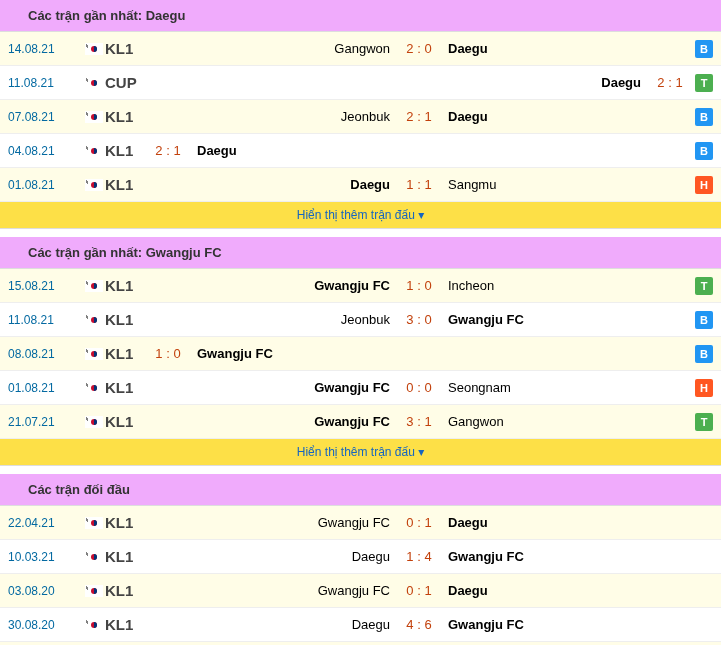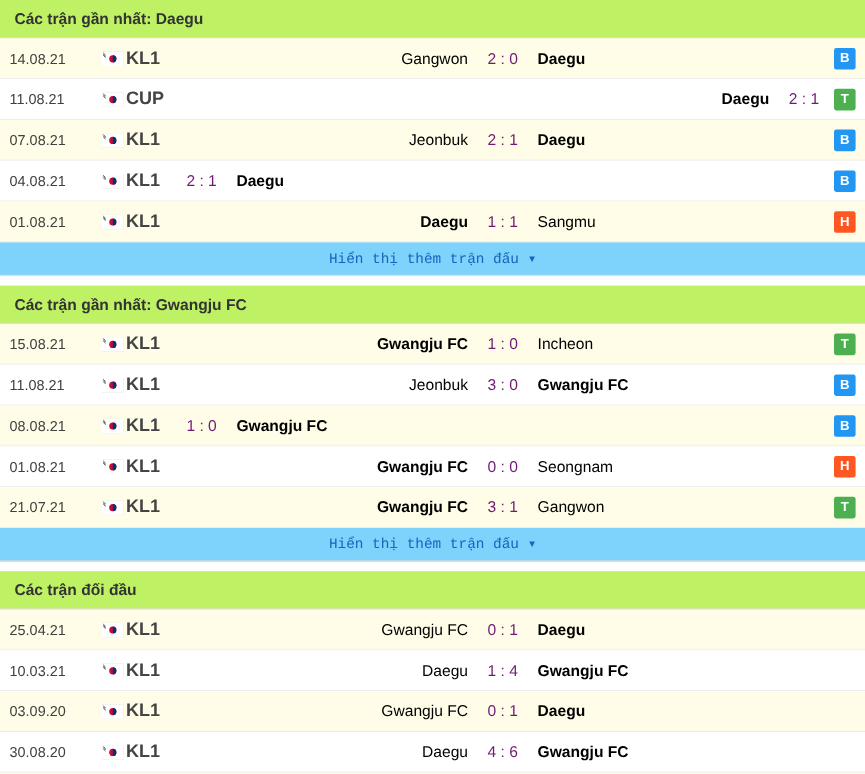--- a/index.html
+++ b/index.html
@@ -6,43 +6,43 @@
     body {
       font-family: Arial, sans-serif;
       font-size: 13px;
       background: #fff;
       width: 721px;
     }
     .section {
       margin-bottom: 8px;
     }
     .section-header {
-      background: #bef264;
-      padding: 8px 12px;
+      background: #f0abfc;
+      padding: 8px 28px;
       font-weight: bold;
       font-size: 13px;
       color: #333;
       border-bottom: 1px solid #ddd;
     }
     .match-row {
       display: flex;
       align-items: center;
       padding: 5px 8px;
       border-bottom: 1px solid #eee;
       min-height: 34px;
     }
     .match-row:nth-child(even) {
       background: #fffde7;
     }
     .match-row:nth-child(odd) {
       background: #fff;
     }
     .date-col {
       width: 75px;
-      color: #404040;
+      color: #0369a1;
       font-size: 12px;
       flex-shrink: 0;
     }
     .flag-col {
       width: 22px;
       flex-shrink: 0;
       display: flex;
       align-items: center;
       justify-content: center;
     }
@@ -60,21 +60,21 @@
       padding-right: 8px;
       font-size: 13px;
     }
     .home-col.bold {
       font-weight: bold;
     }
     .score-col {
       width: 42px;
       text-align: center;
       font-size: 13px;
-      color: #701a75;
+      color: #c2410c;
       flex-shrink: 0;
     }
     .away-col {
       flex: 1;
       text-align: left;
       padding-left: 8px;
       font-size: 13px;
     }
     .away-col.bold {
       font-weight: bold;
@@ -91,26 +91,25 @@
       color: #fff;
       flex-shrink: 0;
       margin-left: 4px;
     }
     .result-b { background: #2196F3; }
     .result-t { background: #4CAF50; }
     .result-h { background: #FF5722; }
     .show-more {
       text-align: center;
       padding: 6px;
-      background: #7dd3fc;
+      background: #fde047;
       color: #1565C0;
       font-size: 12px;
       cursor: pointer;
       border-bottom: 1px solid #ddd;
-      font-family: Liberation Mono, monospace;
     }
     .show-more a {
       color: #1565C0;
       text-decoration: none;
     }
     
     .kr-flag {
       display: inline-block;
       width: 18px;
       height: 12px;
@@ -341,21 +340,21 @@
         <span class="home-col bold">Gwangju FC</span>
         <span class="score-col">3 : 1</span>
         <span class="away-col">Gangwon</span>
         <span class="result-badge result-t">T</span>
       </div>
       <div class="show-more"><a href="#">Hiển thị thêm trận đấu ▾</a></div>
     </div>
     <div class="section">
       <div class="section-header">Các trận đối đầu</div>
       <div class="match-row">
-        <span class="date-col">25.04.21</span>
+        <span class="date-col">22.04.21</span>
         <span class="flag-col">
           <svg class="kr-flag" viewBox="0 0 18 12" xmlns="http://www.w3.org/2000/svg">
     <rect width="18" height="12" fill="white"></rect>
     <rect width="18" height="12" fill="white" stroke="#ccc" stroke-width="0.5"></rect>
 
     <rect width="18" height="12" fill="#fff"></rect>
     <circle cx="9" cy="6" r="3" fill="#C60C30"></circle>
     <path d="M9,3 A3,3 0 0,1 9,9 Z" fill="#003478"></path>
 
     <line x1="1" y1="1" x2="3" y2="3" stroke="#000" stroke-width="0.5"></line>
@@ -385,21 +384,21 @@
     <line x1="1" y1="3" x2="3" y2="5" stroke="#000" stroke-width="0.5"></line>
   </svg>
         </span>
         <span class="league-col">KL1</span>
         <span class="home-col">Daegu</span>
         <span class="score-col">1 : 4</span>
         <span class="away-col bold">Gwangju FC</span>
         <span style="width: 22px;"></span>
       </div>
       <div class="match-row">
-        <span class="date-col">03.09.20</span>
+        <span class="date-col">03.08.20</span>
         <span class="flag-col">
           <svg class="kr-flag" viewBox="0 0 18 12" xmlns="http://www.w3.org/2000/svg">
     <rect width="18" height="12" fill="white"></rect>
     <rect width="18" height="12" fill="white" stroke="#ccc" stroke-width="0.5"></rect>
 
     <rect width="18" height="12" fill="#fff"></rect>
     <circle cx="9" cy="6" r="3" fill="#C60C30"></circle>
     <path d="M9,3 A3,3 0 0,1 9,9 Z" fill="#003478"></path>
 
     <line x1="1" y1="1" x2="3" y2="3" stroke="#000" stroke-width="0.5"></line>

